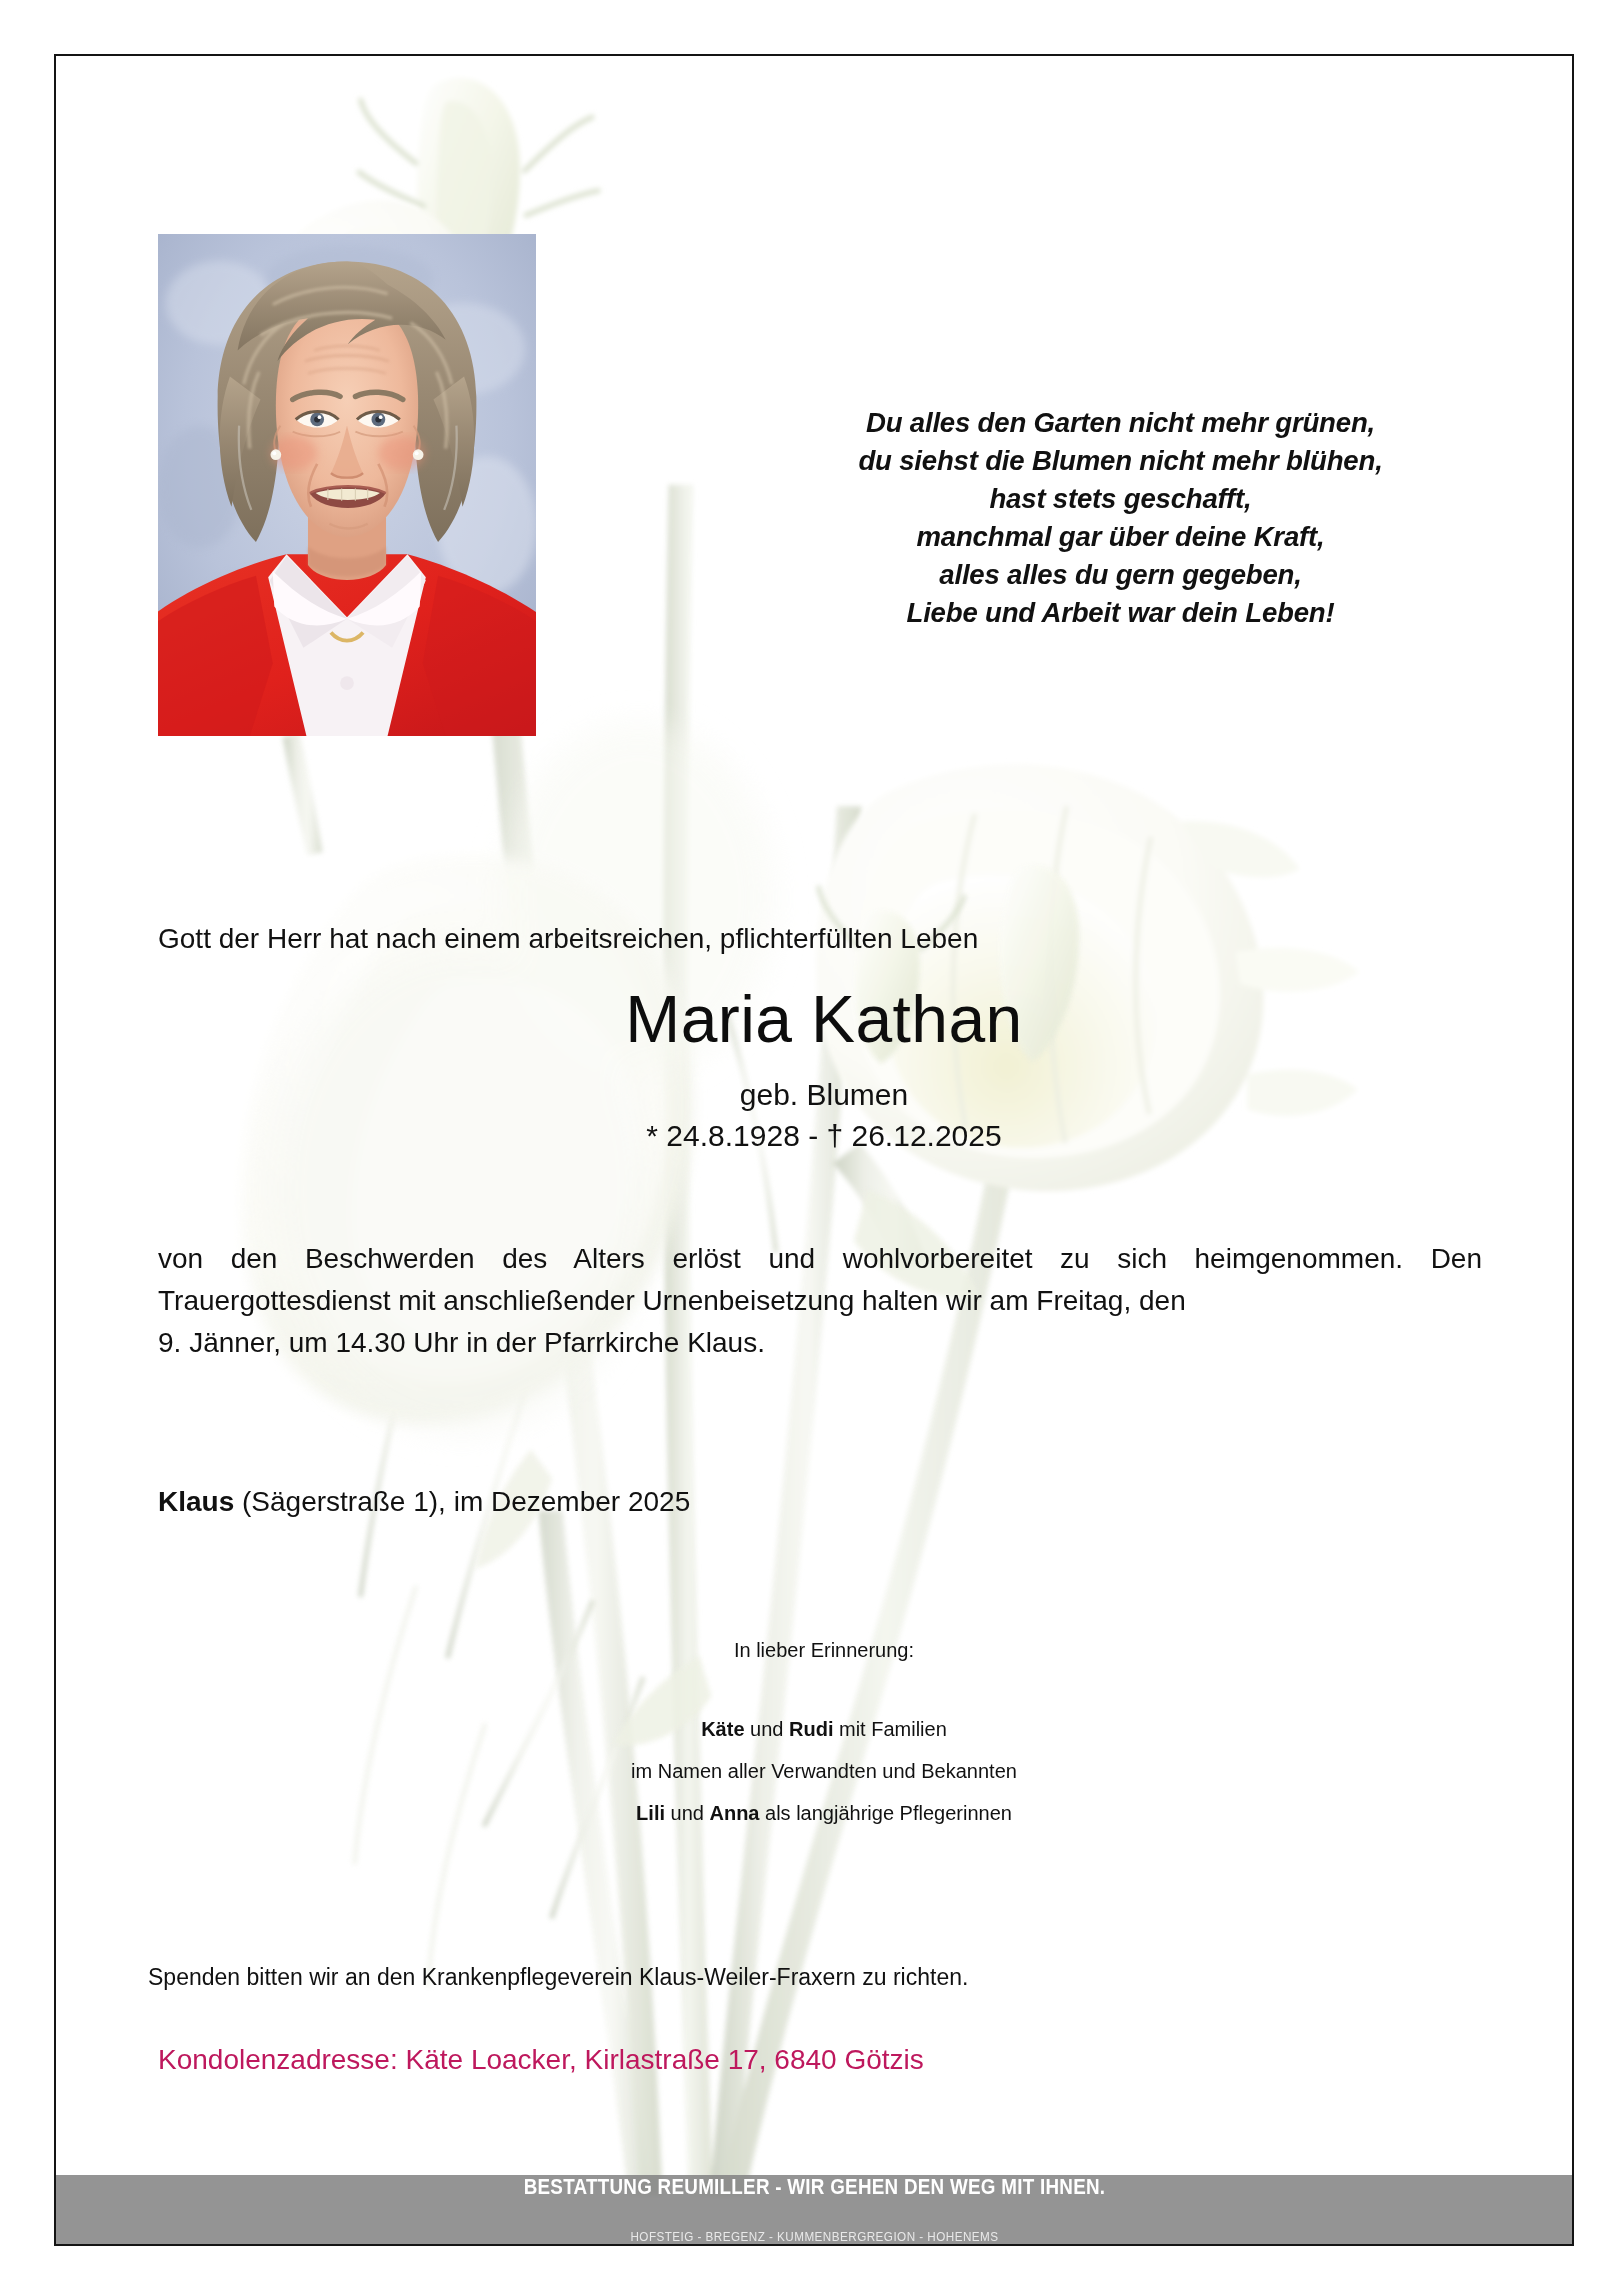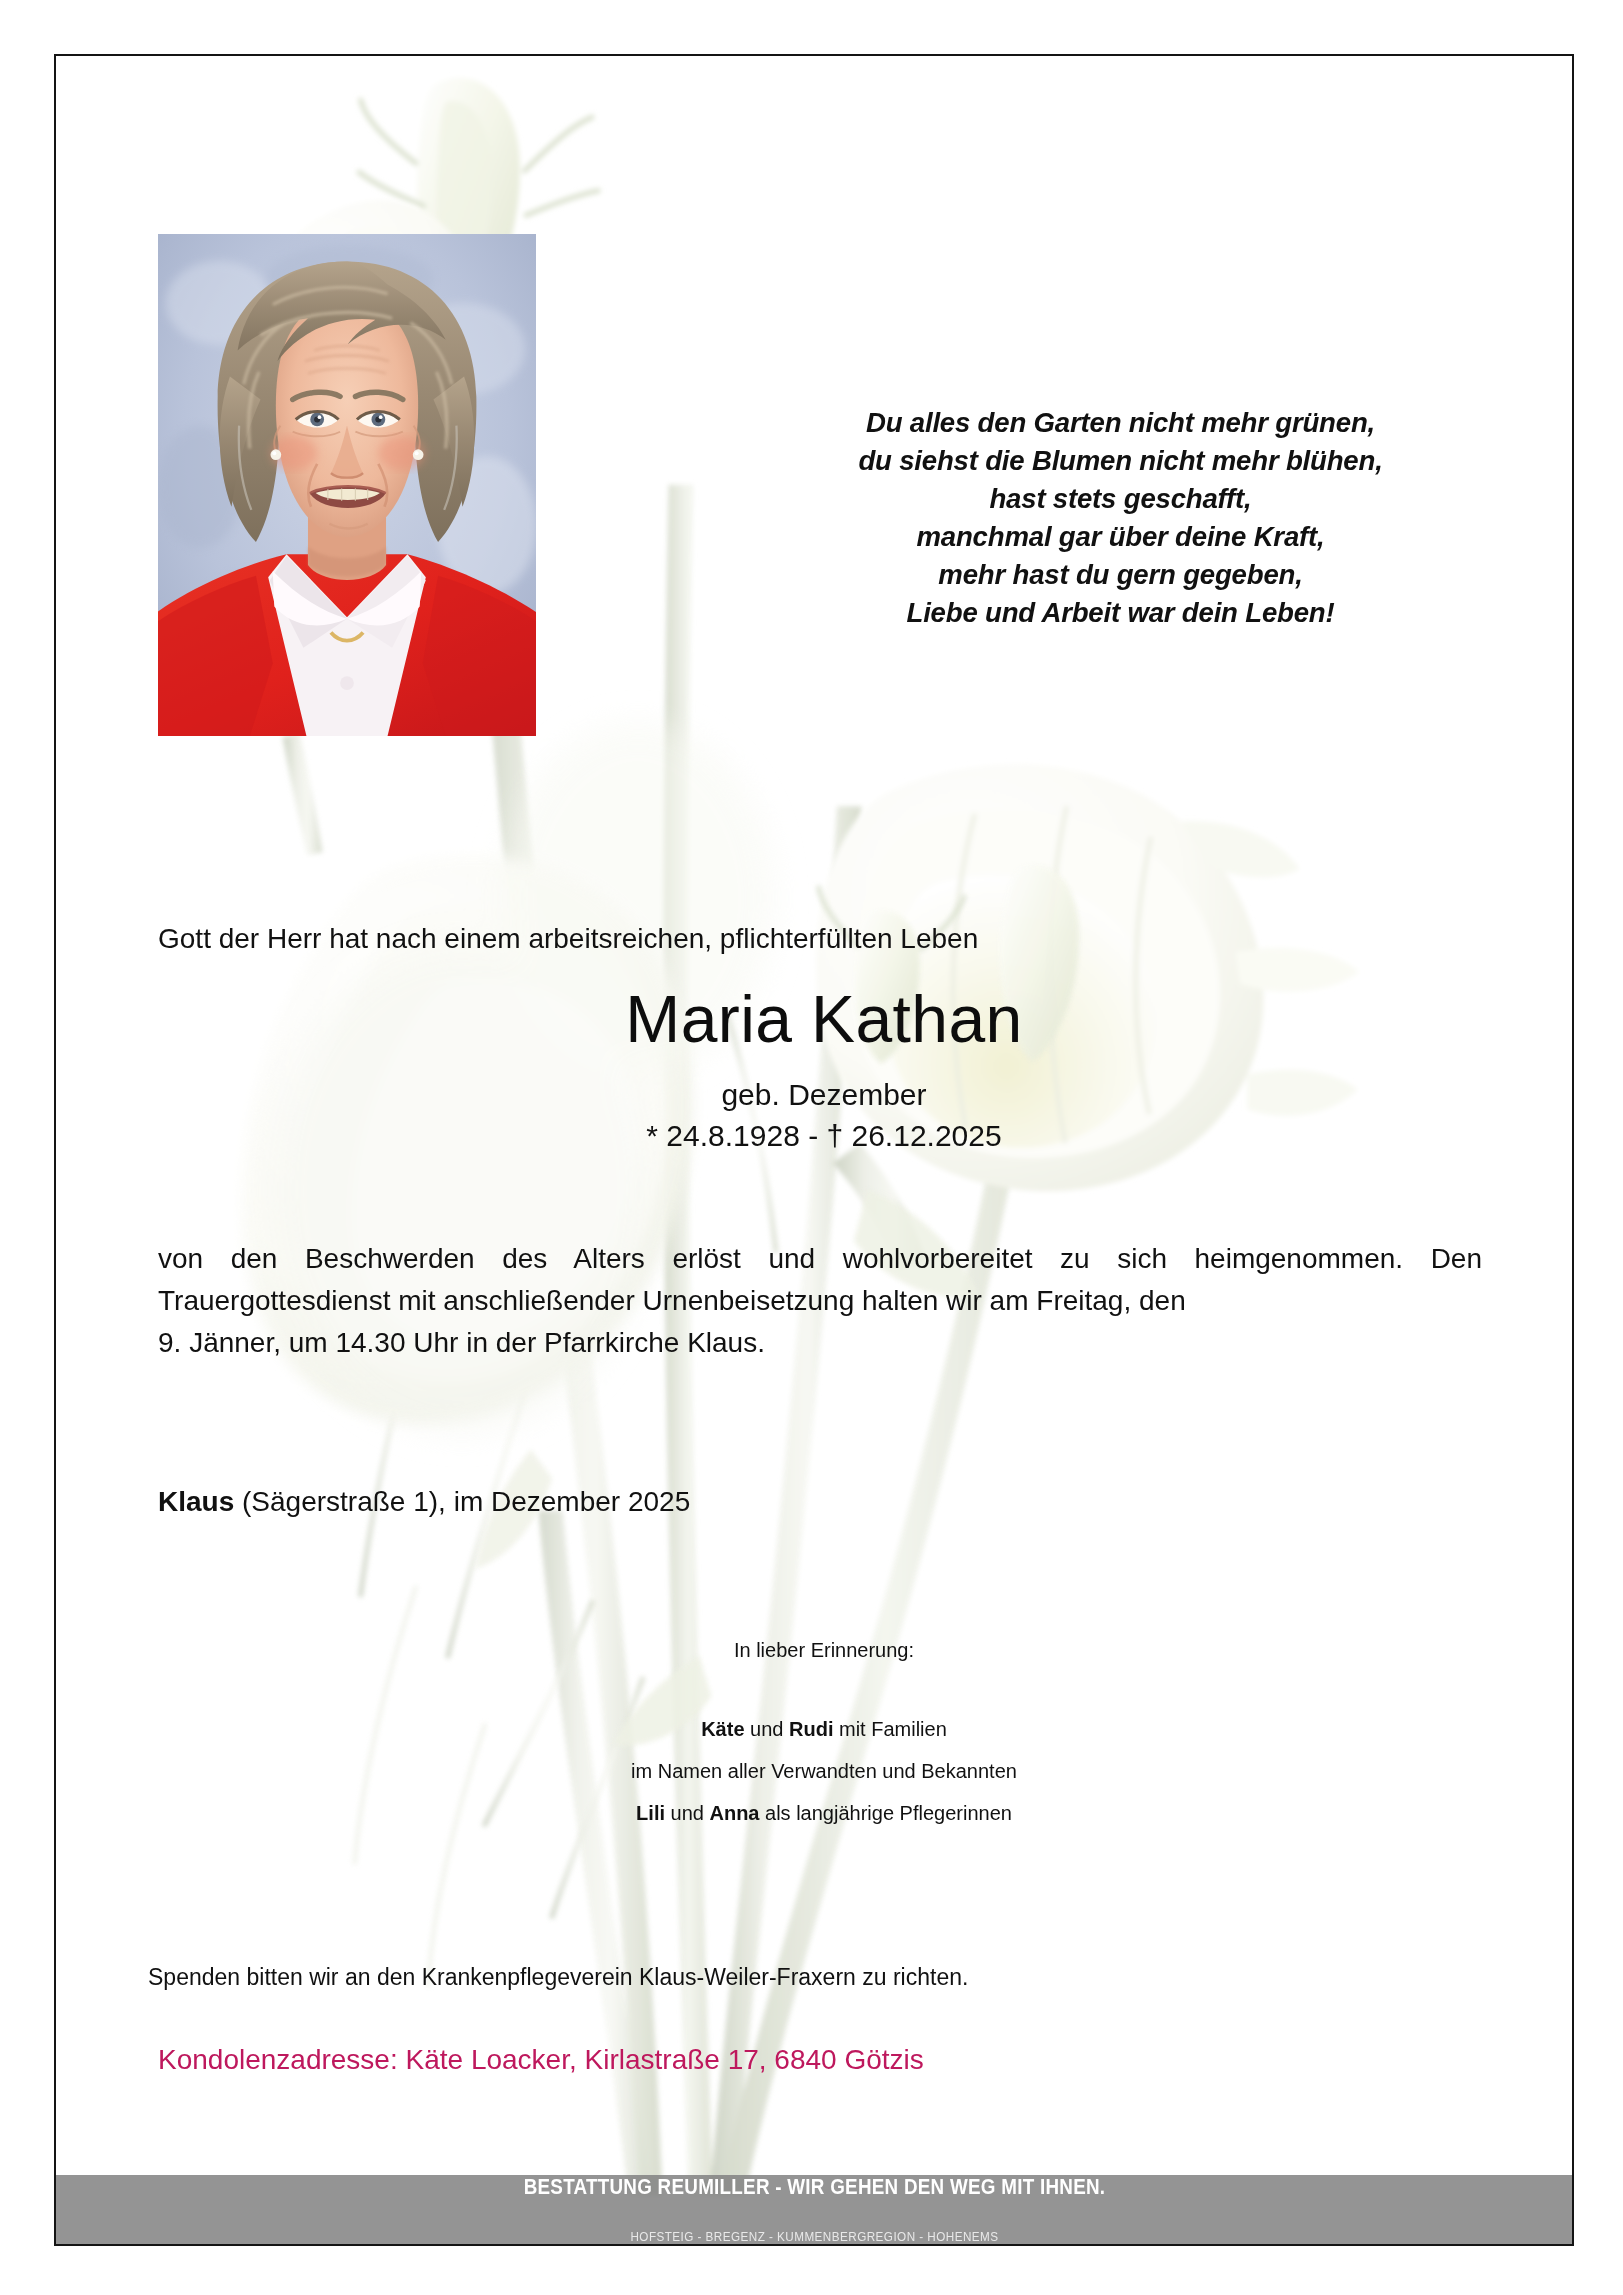--- a/index.html
+++ b/index.html
@@ -379,29 +379,29 @@
     </svg>
   </div>
 
   <div id="content">
 
     <div class="poem">
       <div>Du alles den Garten nicht mehr grünen,</div>
       <div>du siehst die Blumen nicht mehr blühen,</div>
       <div>hast stets geschafft,</div>
       <div>manchmal gar über deine Kraft,</div>
-      <div>mehr hast du gern gegeben,</div>
+      <div>alles alles du gern gegeben,</div>
       <div>Liebe und Arbeit war dein Leben!</div>
     </div>
 
     <div class="lead-line">Gott der Herr hat nach einem arbeitsreichen, pflichterfüllten Leben</div>
 
     <div class="name-block">
       <div class="deceased-name">Maria Kathan</div>
-      <div class="maiden-name">geb. Dezember</div>
+      <div class="maiden-name">geb. Blumen</div>
       <div class="life-dates">* 24.8.1928 - † 26.12.2025</div>
     </div>
 
     <div class="body-para">
       <span>von den Beschwerden des Alters erlöst und wohlvorbereitet zu sich heimgenommen. Den Trauergottesdienst mit anschließender Urnenbeisetzung   halten wir am Freitag, den</span>
       <div class="last-line">9. Jänner, um 14.30 Uhr in der Pfarrkirche Klaus.</div>
     </div>
 
     <div class="place-date"><b>Klaus</b><span> (Sägerstraße 1), im Dezember 2025</span></div>
 

